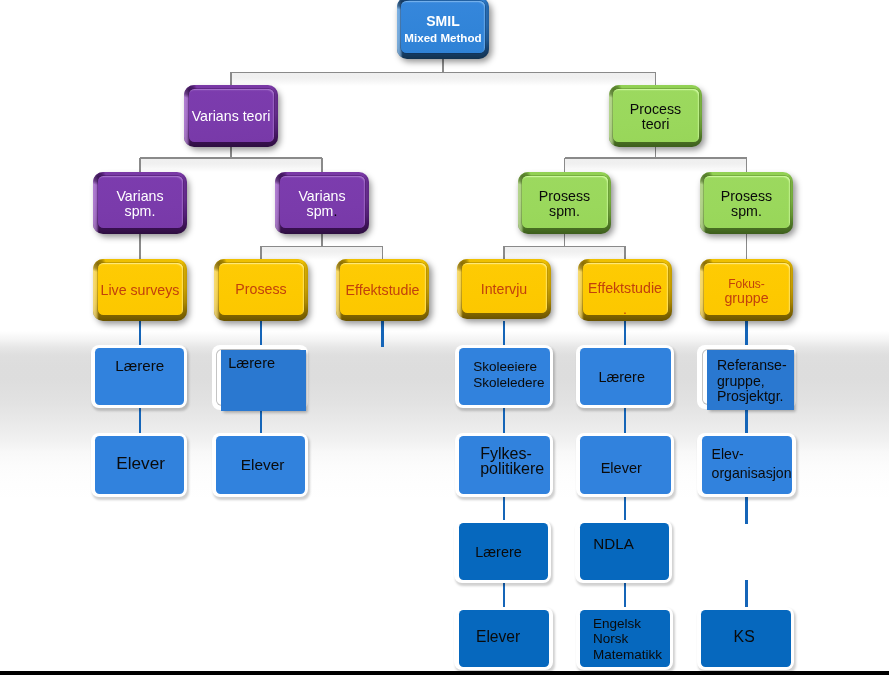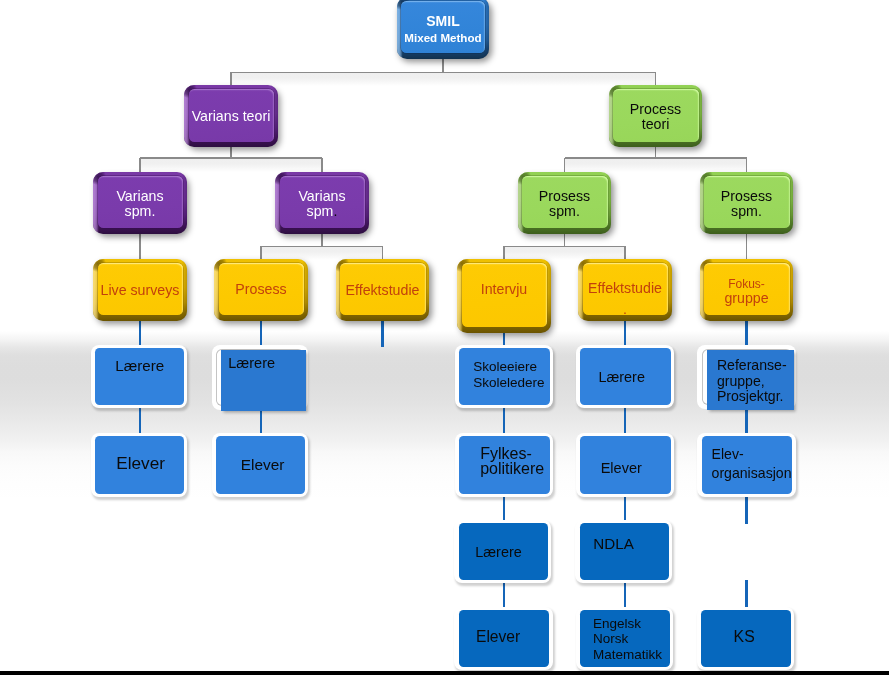--- a/index.html
+++ b/index.html
@@ -225,21 +225,21 @@
     </div>
     <div class="node n-yellow" style="left:335.8px;top:258.8px;width:93.4px;height:61.8px">
       <i class="sh"></i>
       <i class="rim"></i>
       <i class="rim2"></i>
       <i class="face"></i>
       <div class="tb" style="top:24.15px;">
         <span style="font-size:14.2px;line-height:14.3px">Effektstudie</span>
       </div>
     </div>
-    <div class="node n-yellow" style="left:457.3px;top:258.8px;width:93.4px;height:74px">
+    <div class="node n-yellow" style="left:457.3px;top:258.8px;width:93.4px;height:60px">
       <i class="sh"></i>
       <i class="rim"></i>
       <i class="rim2"></i>
       <i class="face"></i>
       <div class="tb" style="top:23.65px;">
         <span style="font-size:14.2px;line-height:14.3px">Intervju</span>
       </div>
     </div>
     <div class="node n-yellow" style="left:578.3px;top:258.8px;width:93.4px;height:61.8px">
       <i class="sh"></i>

